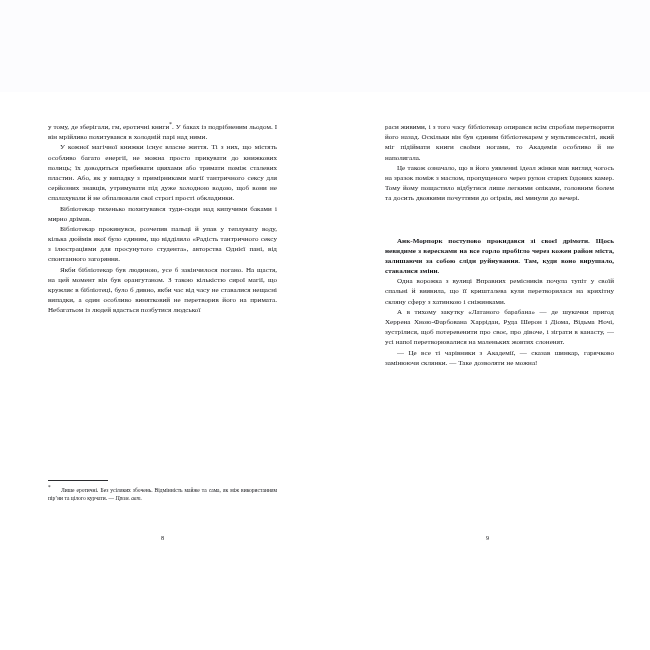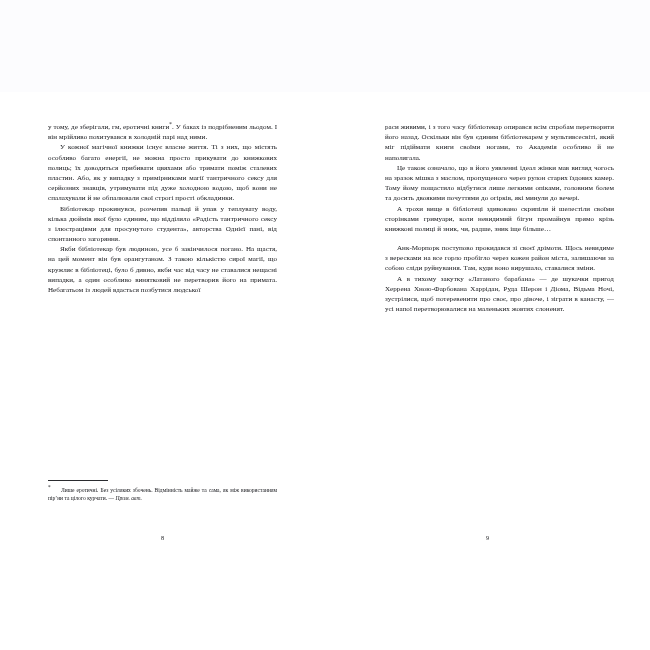--- a/index.html
+++ b/index.html
@@ -66,21 +66,21 @@
     word-spacing: 0.02em;
   }
   .page-left .textblock  { left: 48px; }
   .page-right .textblock { left: 60px; }
 
   .textblock p {
     margin: 0;
     text-indent: 12px;
   }
   .textblock p.noindent { text-indent: 0; }
-  .textblock p.gap-before-big { margin-top: 9px; }
+  .textblock p.gap-before-big { margin-top: 32px; font-weight: bold; }
 
   sup.fn-ref {
     font-size: 5.2px;
     vertical-align: super;
     line-height: 0;
   }
 
   
   .footnote {
     position: absolute;
@@ -126,35 +126,37 @@
 <div id="spread">
 
   <div class="paper-tint"></div>
 
   <div class="pages">
 
     <div class="page page-left">
       <div class="textblock" id="left-textblock">
           <p class="noindent">у тому, де зберігали, гм, еротичні книги<sup class="fn-ref">*</sup>. У баках із подрібненим льодом. І він мрійливо похитувався в холодній парі над ними.</p>
           <p>У кожної магічної книжки існує власне життя. Ті з них, що містять особливо багато енергії, не можна просто прикувати до книжкових полиць; їх доводиться прибивати цвяхами або тримати поміж сталевих пластин. Або, як у випадку з примірниками магії тантричного сексу для серйозних знавців, утримувати під дуже холодною водою, щоб вони не спалахували й не обпалювали свої строгі прості обкладинки.</p>
+          <p>Бібліотекар тихенько похитувався туди-сюди над кипучими баками і мирно дрімав.</p>
           <p>Бібліотекар прокинувся, розчепив пальці й упав у теплувату воду, кілька дюймів якої було єдиним, що відділяло «Радість тантричного сексу з ілюстраціями для просунутого студента», авторства Однієї пані, від спонтанного загоряння.</p>
           <p>Якби бібліотекар був людиною, усе б закінчилося погано. На щастя, на цей момент він був орангутаном. З такою кількістю сирої магії, що кружляє в бібліотеці, було б дивно, якби час від часу не ставалися нещасні випадки, а один особливо винятковий не перетворив його на примата. Небагатьом із людей вдасться позбутися людської</p>
         </div>
       <div class="footnote" id="left-footnote" style="top:480px;">
         <div class="rule"></div>
         <p class="fn-body" id="left-footnote-body"><span class="fn-marker">*</span>Лише еротичні. Без усіляких збочень. Відмінність майже та сама, як між використанням пір’ни та цілого курчати. — <em>Прим. авт.</em></p>
       </div>
       <div class="folio" style="top:534px;">8</div>
     </div>
 
     <div class="page page-right">
       <div class="textblock" id="right-textblock">
           <p class="noindent">раси живими, і з того часу бібліотекар опирався всім спробам перетворити його назад. Оскільки він був єдиним бібліотекарем у мультивсесвіті, який міг підіймати книги своїми ногами, то Академія особливо й не наполягала.</p>
-          <p>Це також означало, що в його уявленні ідеал жінки мав вигляд чогось на зразок мішка з маслом, пропущеного через рулон старих їздових камер. Тому йому пощастило відбутися лише легкими опіками, головним болем та досить двоякими почуттями до огірків, які минули до вечері.</p>
-          <p>А трохи вище в бібліотеці здивовано скрипіли й шелестіли своїми сторінками гримуари, коли невидимий бігун промайнув прямо крізь книжкові полиці й зник, чи, радше, зник іще більше…</p>
+          <p>Це також означало, що в його уявленні ідеал жінки мав вигляд чогось на зразок поміж з маслом, пропущеного через рулон старих їздових камер. Тому йому пощастило відбутися лише легкими опіками, головним болем та досить двоякими почуттями до огірків, які минули до вечері.</p>
           <p class="gap-before-big">Анк-Морпорк поступово прокидався зі своєї дрімоти. Щось невидиме з вересками на все горло пробігло через кожен район міста, залишаючи за собою сліди руйнування. Там, куди воно вирушало, ставалися зміни.</p>
+          <p>Одна ворожка з вулиці Вправних ремісників почула тупіт у своїй спальні й виявила, що її кришталева куля перетворилася на крихітну скляну сферу з хатинкою і сніжинками.</p>
           <p>А в тихому закутку «Латаного барабана» — де шукачки пригод Херрена Хною-Фарбована Харрідан, Руда Шерон і Діома, Відьма Ночі, зустрілися, щоб потеревенити про своє, про дівоче, і зіграти в канасту, — усі напої перетворювалися на маленьких жовтих слоненят.</p>
+          <p>— Це все ті чарівники з Академії, — сказав шинкар, гарячково замінюючи склянки. — Таке дозволяти не можна!</p>
         </div>
       <div class="folio" style="top:534px;">9</div>
     </div>
 
   </div>
 </div>
 
 </body></html>

